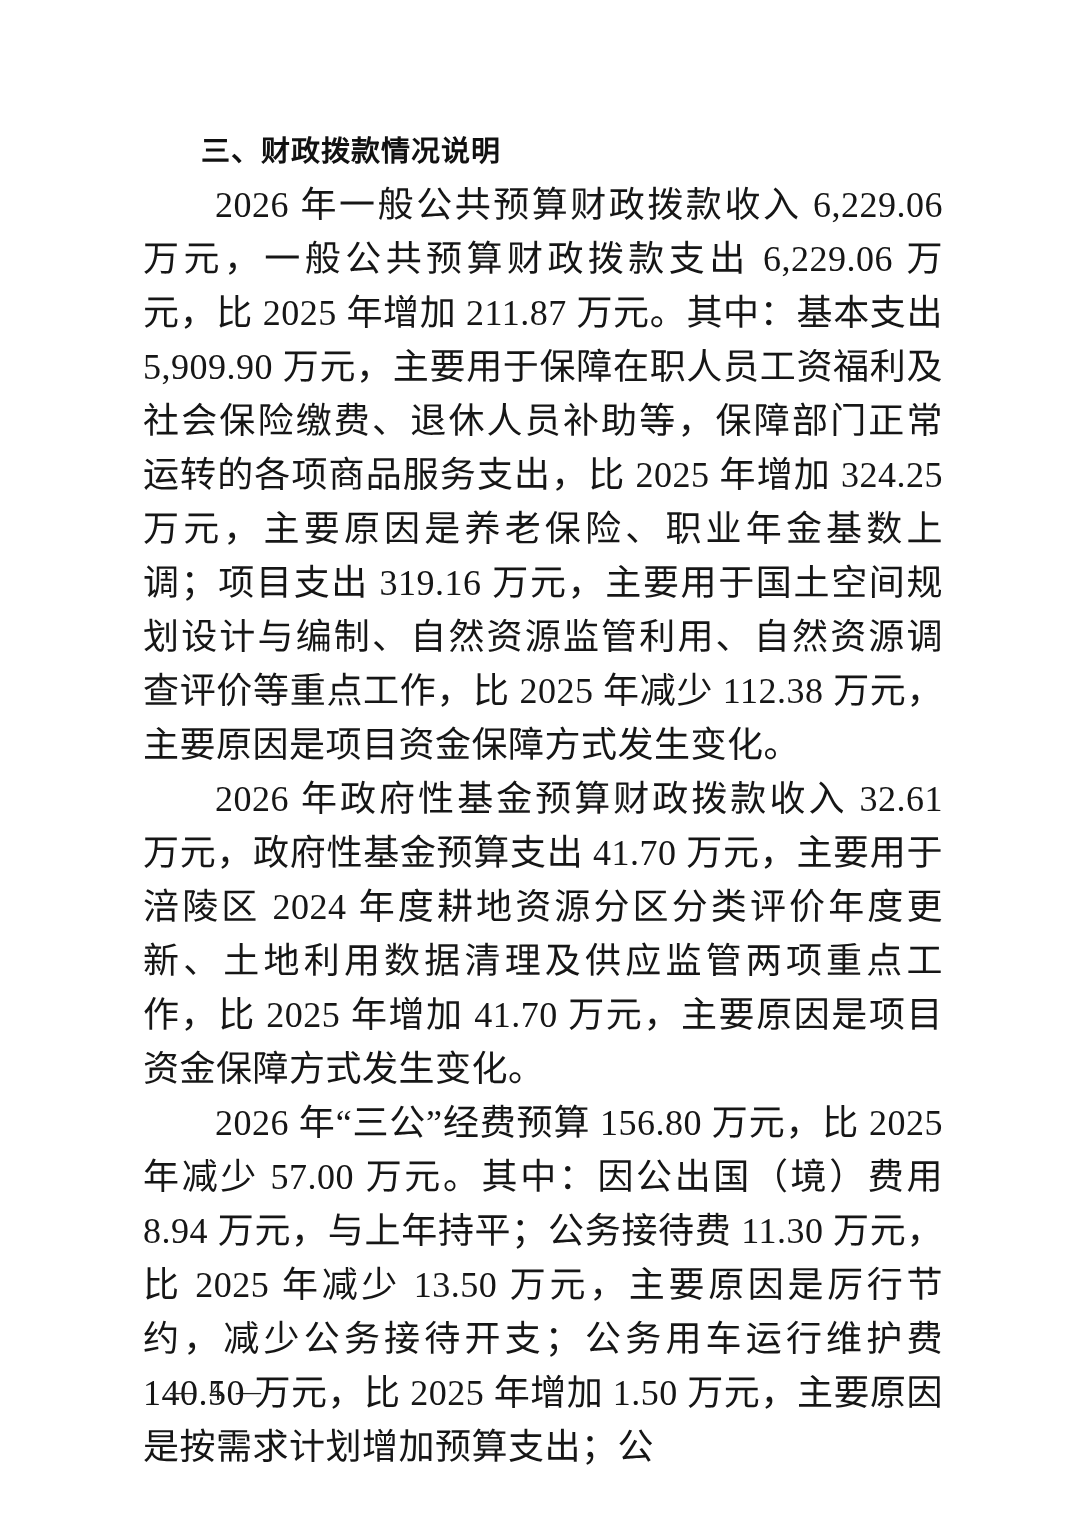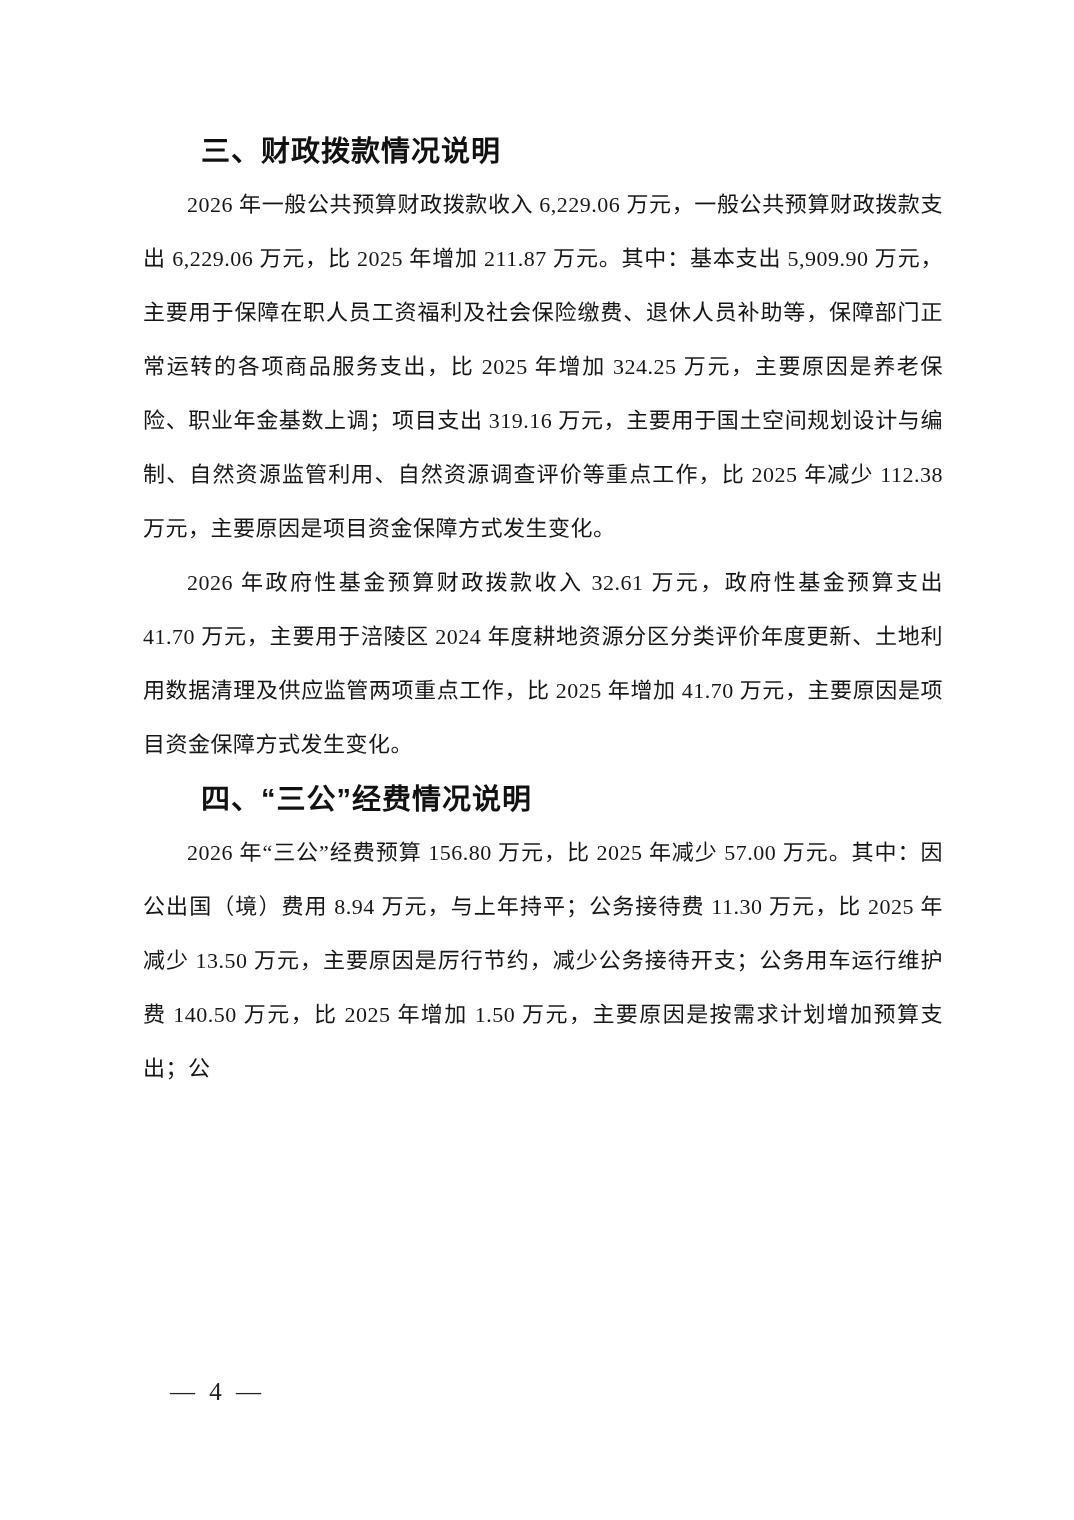--- a/index.html
+++ b/index.html
@@ -28,21 +28,21 @@
     font-weight: bold;
     font-size: 29px;
     line-height: 54px;
     margin: 0;
     text-indent: 2em;
     letter-spacing: 1px;
     color: #111111;
   }
   .body-paragraph {
     font-family: "Liberation Serif", "DejaVu Serif", serif;
-    font-size: 22px;
+    font-size: 36px;
     line-height: 54px;
     margin: 0;
     text-indent: 2em;
     text-align: justify;
     letter-spacing: 0.5px;
     color: #161616;
   }
   .page-footer {
     position: absolute;
     left: 170px;
@@ -58,20 +58,19 @@
 
 <div class="page">
   <div class="doc-body">
 
     <h2 class="section-heading">三、财政拨款情况说明</h2>
 
     <p class="body-paragraph">2026 年一般公共预算财政拨款收入 6,229.06 万元，一般公共预算财政拨款支出 6,229.06 万元，比 2025 年增加 211.87 万元。其中：基本支出 5,909.90 万元，主要用于保障在职人员工资福利及社会保险缴费、退休人员补助等，保障部门正常运转的各项商品服务支出，比 2025 年增加 324.25 万元，主要原因是养老保险、职业年金基数上调；项目支出 319.16 万元，主要用于国土空间规划设计与编制、自然资源监管利用、自然资源调查评价等重点工作，比 2025 年减少 112.38 万元，主要原因是项目资金保障方式发生变化。</p>
 
     <p class="body-paragraph">2026 年政府性基金预算财政拨款收入 32.61 万元，政府性基金预算支出 41.70 万元，主要用于涪陵区 2024 年度耕地资源分区分类评价年度更新、土地利用数据清理及供应监管两项重点工作，比 2025 年增加 41.70 万元，主要原因是项目资金保障方式发生变化。</p>
 
-    <h2 class="section-heading">四、“三公”经费情况说明</h2>
 
     <p class="body-paragraph">2026 年“三公”经费预算 156.80 万元，比 2025 年减少 57.00 万元。其中：因公出国（境）费用 8.94 万元，与上年持平；公务接待费 11.30 万元，比 2025 年减少 13.50 万元，主要原因是厉行节约，减少公务接待开支；公务用车运行维护费 140.50 万元，比 2025 年增加 1.50 万元，主要原因是按需求计划增加预算支出；公</p>
 
   </div>
 
   <div class="page-footer">— 4 —</div>
 </div>
 
 </body></html>

